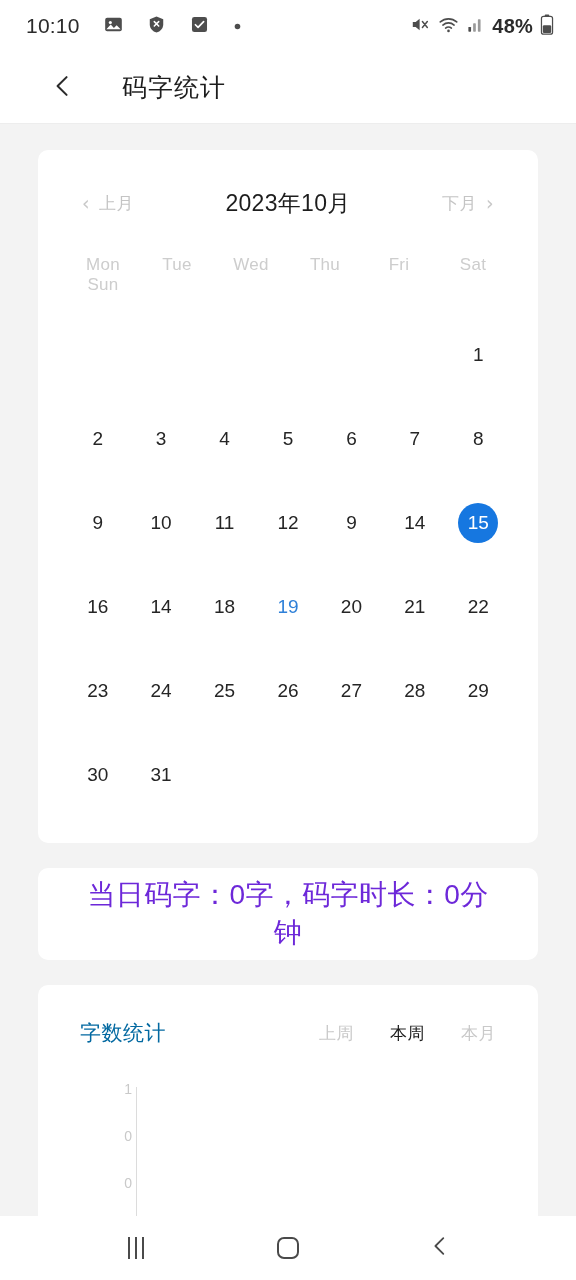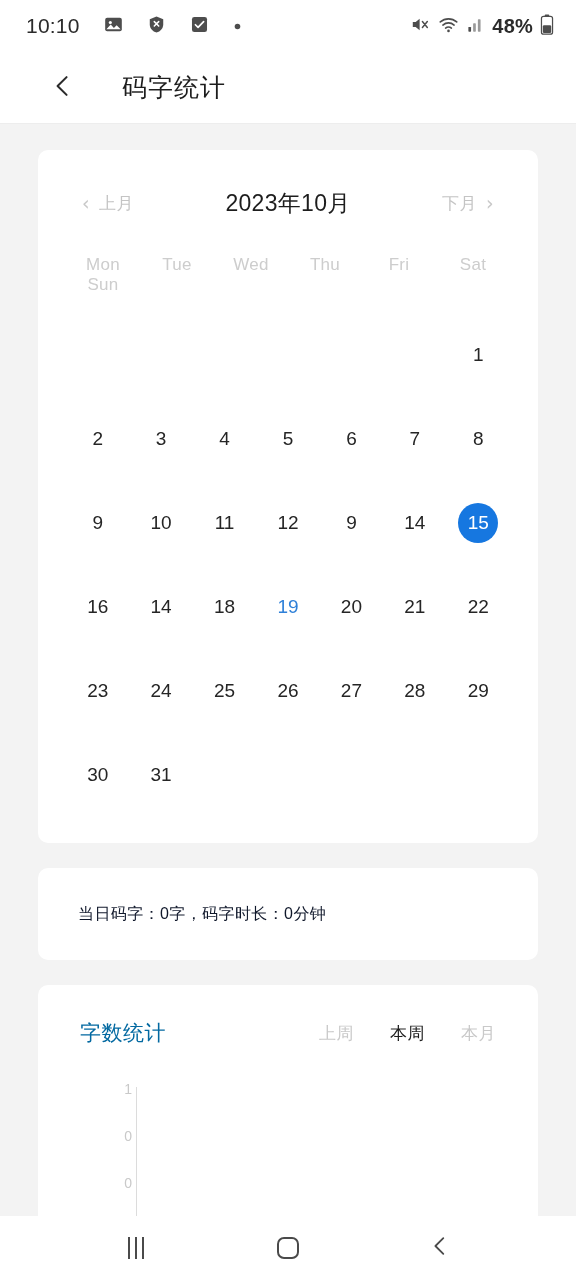--- a/index.html
+++ b/index.html
@@ -172,23 +172,24 @@
 
   
   #summary-card {
     margin-top: 25px;
     height: 92px;
     display: flex;
     align-items: center;
     padding: 0 40px;
   }
   #summary-text {
-    font-size: 16px;
-    color: #0f172a;
+    font-size: 28px;
+    color: #6d28d9;
     letter-spacing: 0.4px;
+    text-align: center;
   }
 
   
   #chart-card {
     margin-top: 25px;
     padding: 34px 0 0 0;
     height: 300px;
     overflow: hidden;
   }
   #chart-header {

